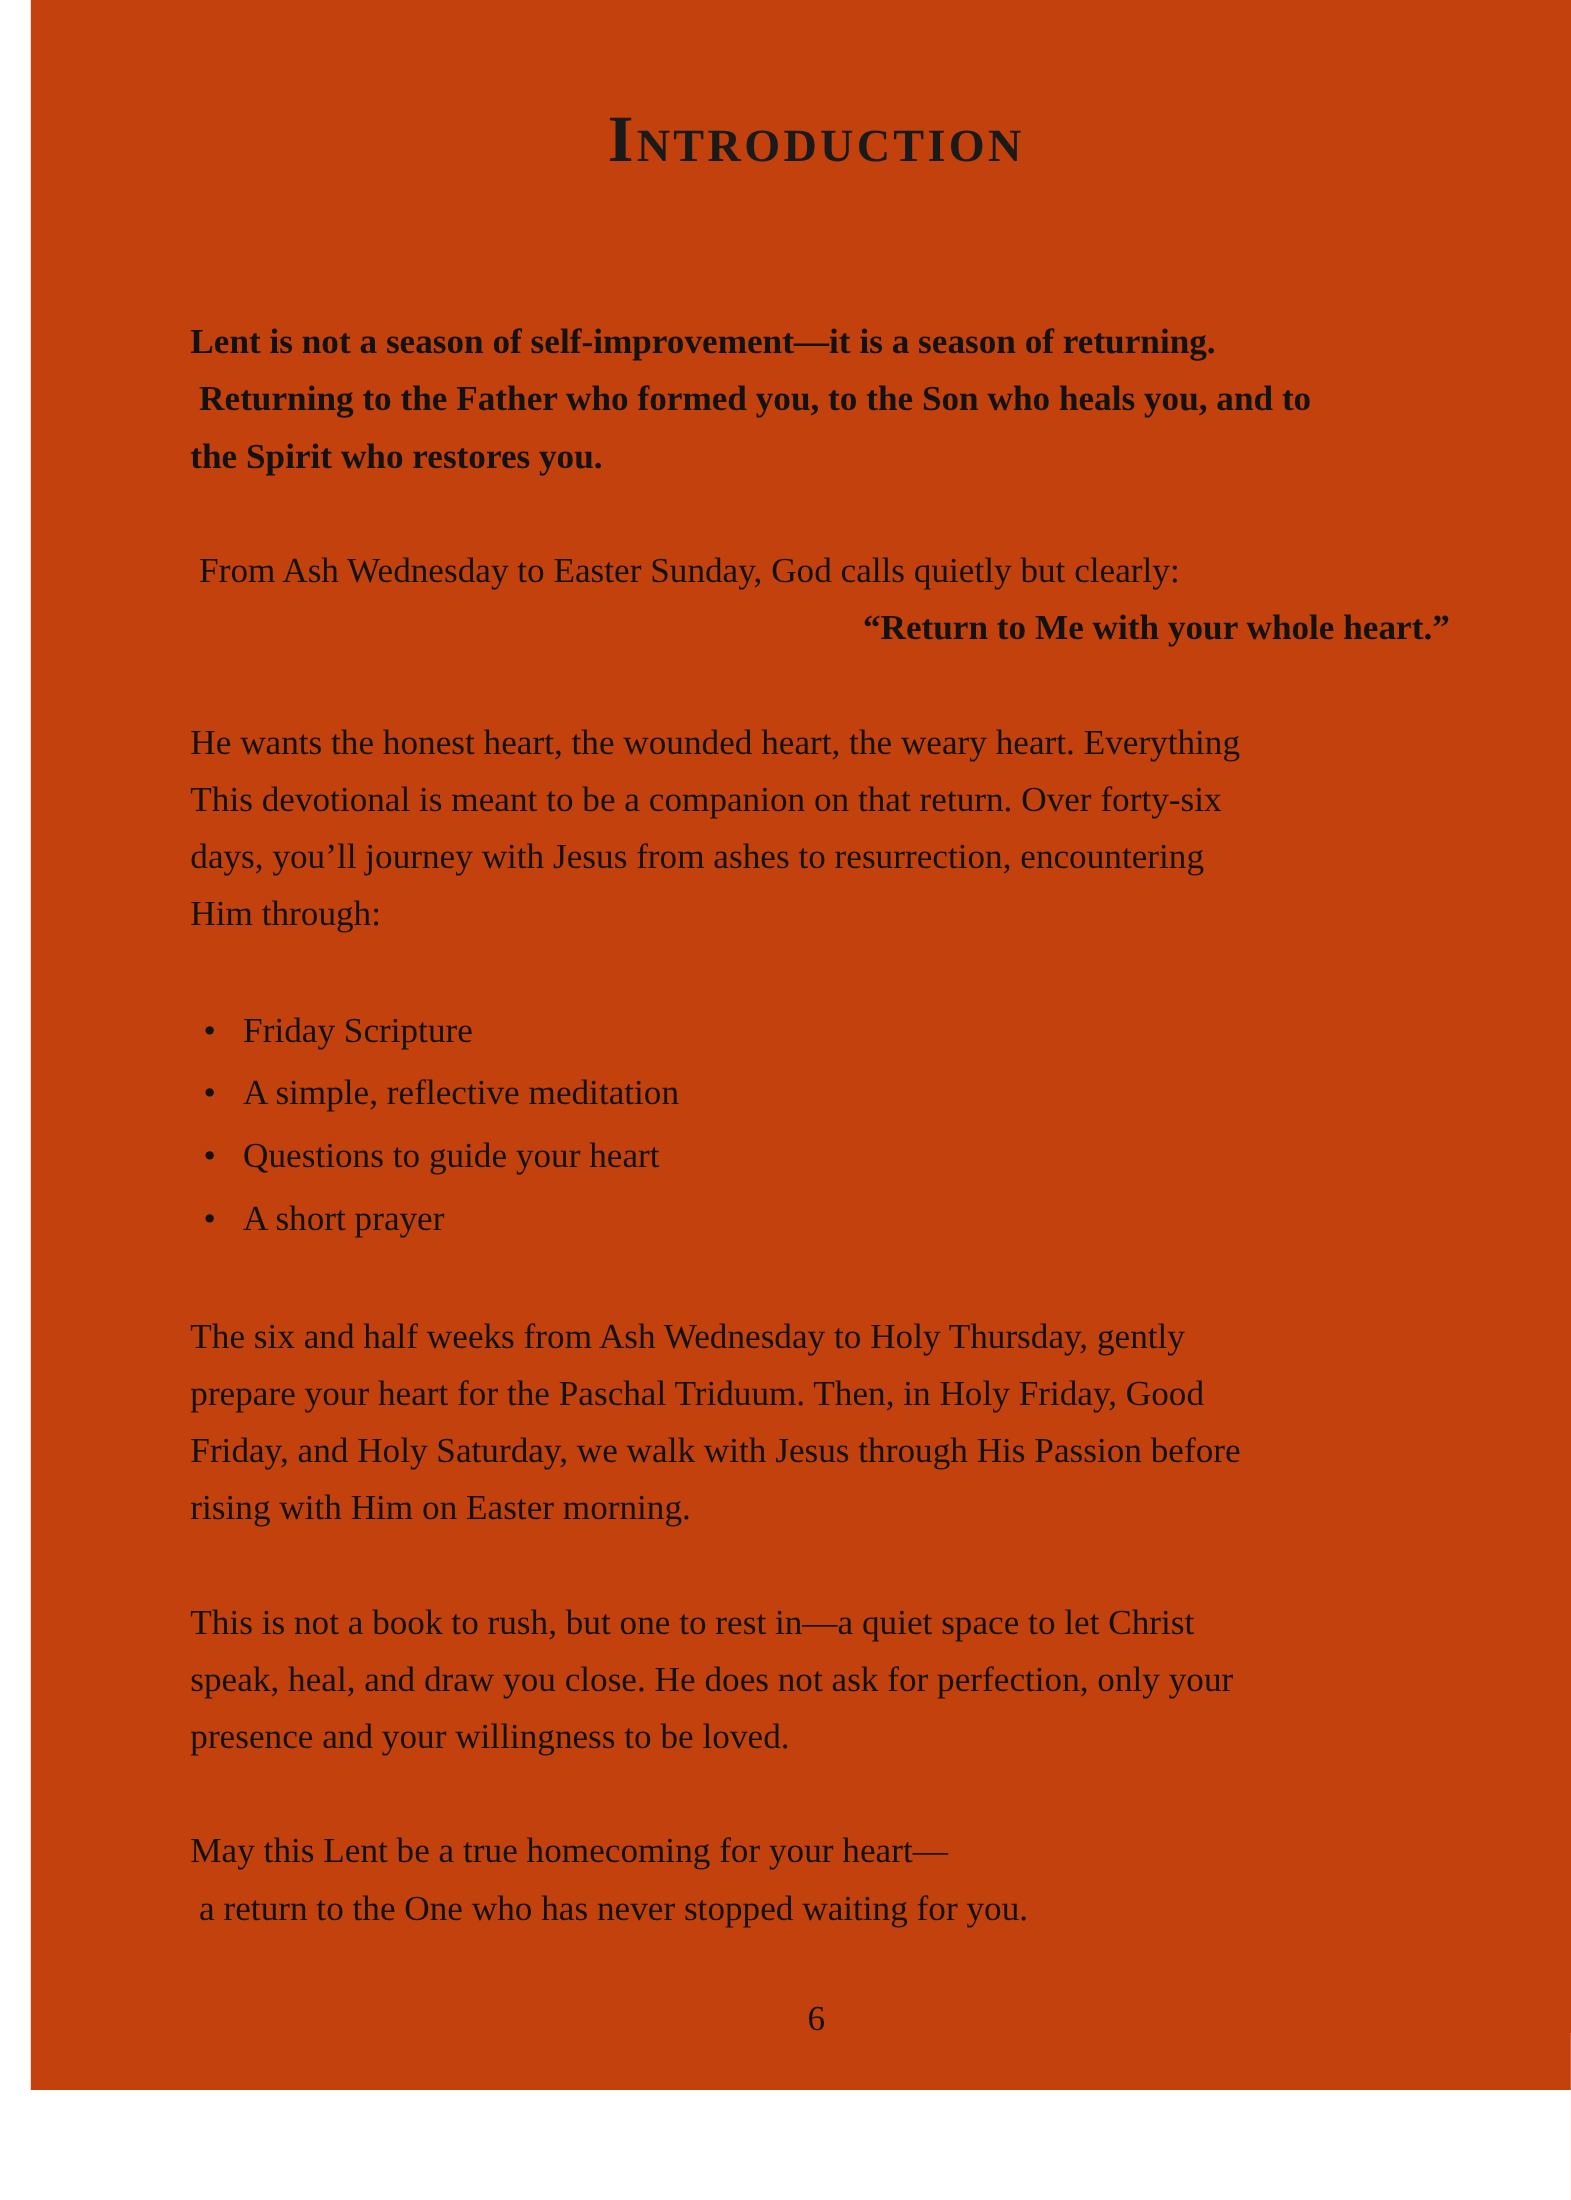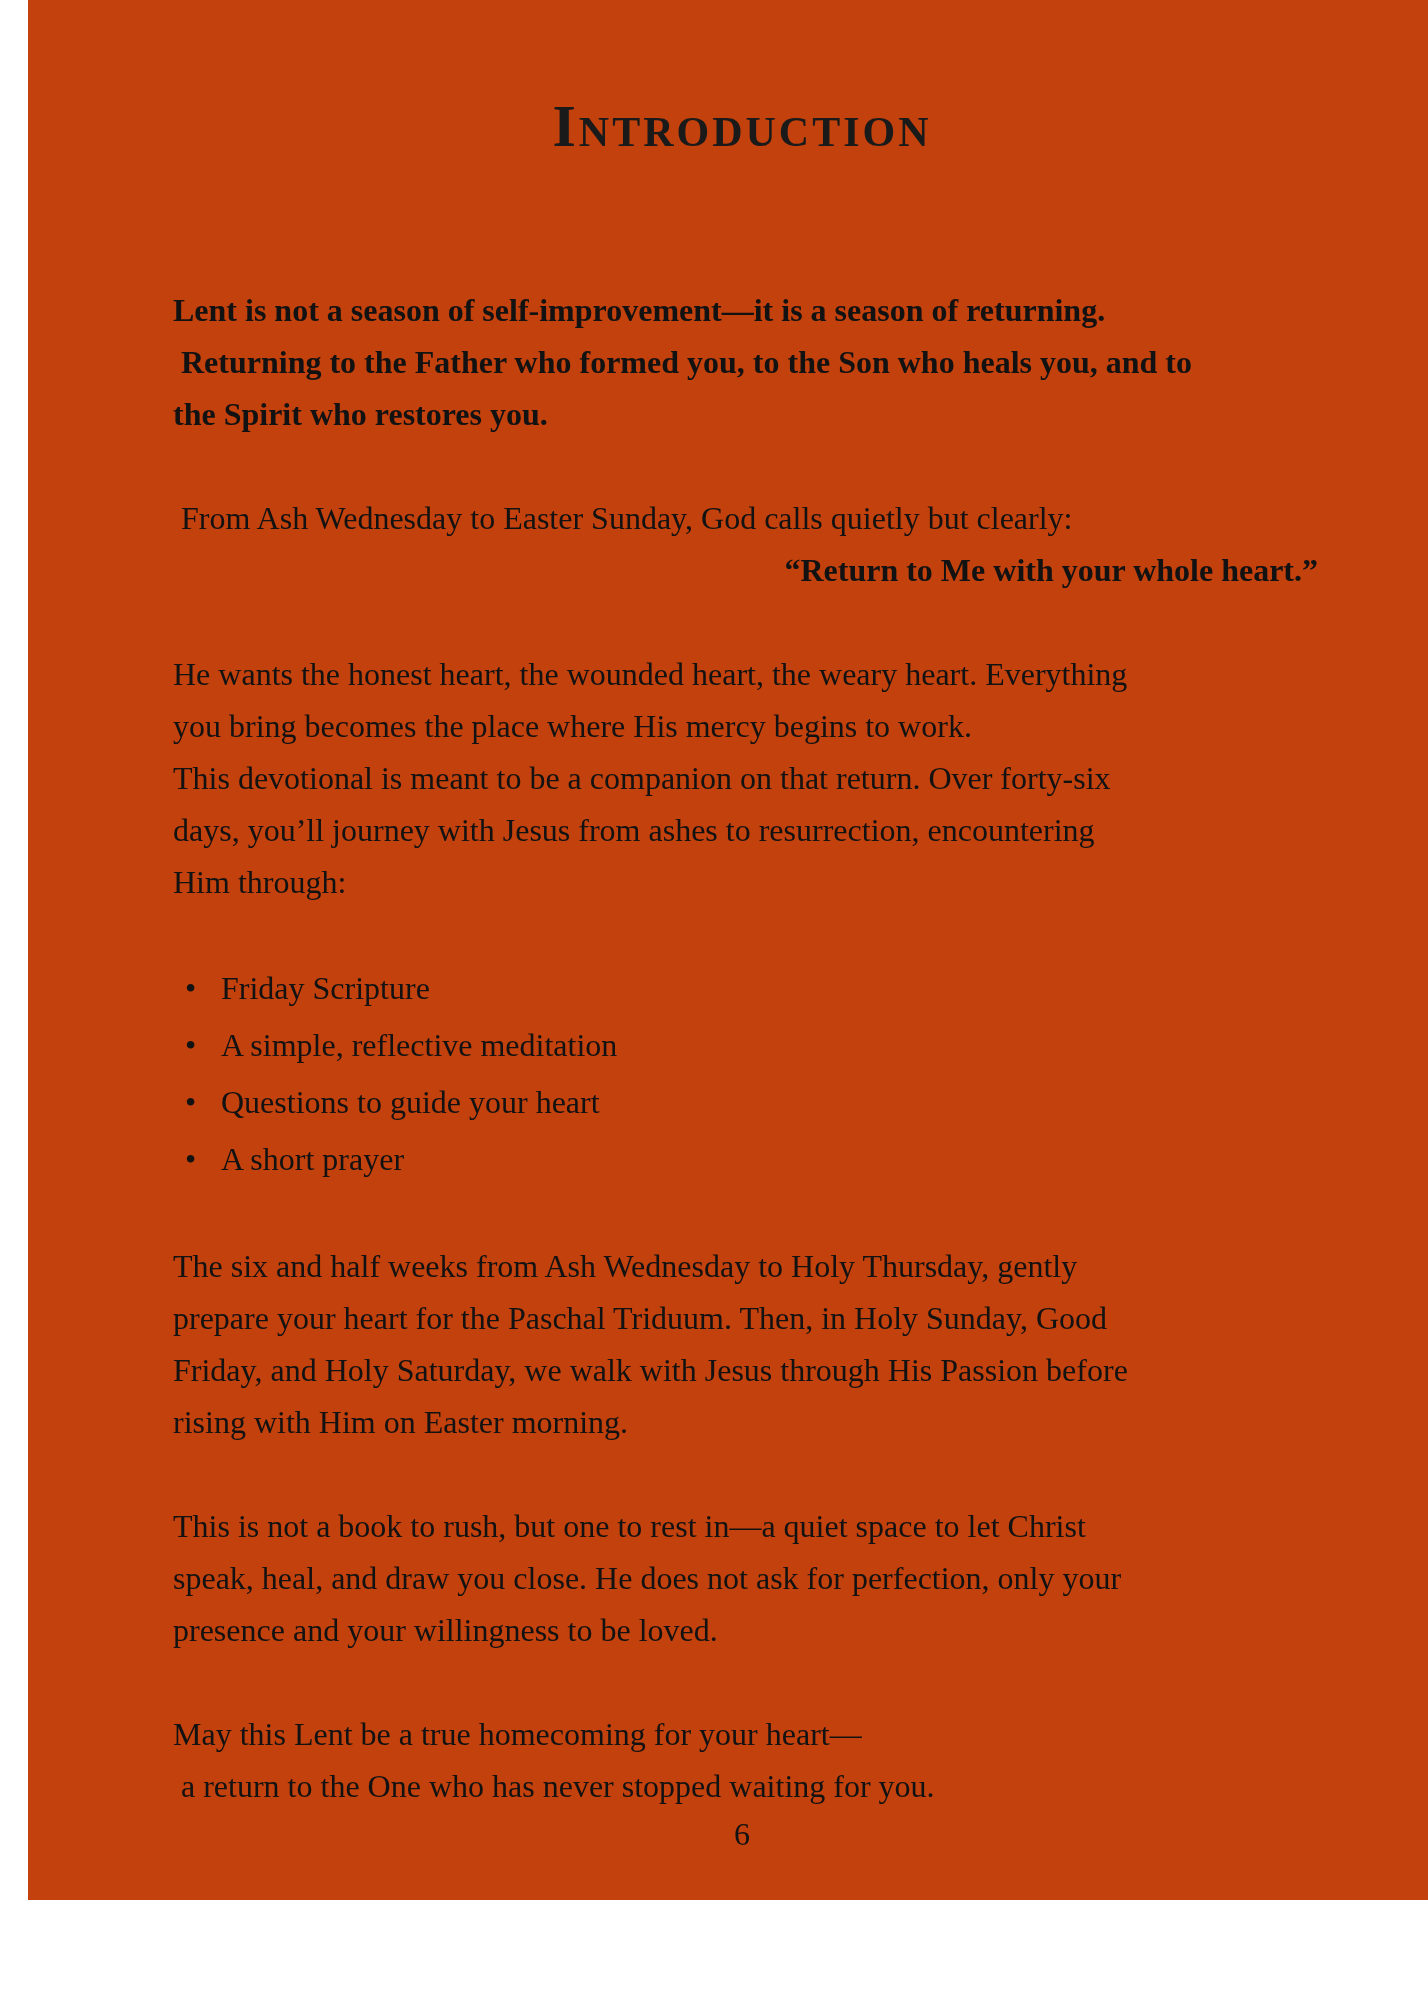--- a/index.html
+++ b/index.html
@@ -93,21 +93,20 @@
       <span class="line">the Spirit who restores you.</span>
     </p>
 
     <p class="para">
       <span class="line"> From Ash Wednesday to Easter Sunday, God calls quietly but clearly:</span>
       <span class="line bold-line">“Return to Me with your whole heart.”</span>
     </p>
 
     <p class="para">
       <span class="line">He wants the honest heart, the wounded heart, the weary heart. Everything</span>
-      <span class="line">you bring becomes the place where His mercy begins to work.</span>
       <span class="line">This devotional is meant to be a companion on that return. Over forty-six</span>
       <span class="line">days, you’ll journey with Jesus from ashes to resurrection, encountering</span>
       <span class="line">Him through:</span>
     </p>
 
     <ul class="bullet-list">
       <li class="bullet-item">
         <span class="bullet">•</span>
         <span>Friday Scripture</span>
       </li>
@@ -120,21 +119,21 @@
         <span>Questions to guide your heart</span>
       </li>
       <li class="bullet-item">
         <span class="bullet">•</span>
         <span>A short prayer</span>
       </li>
     </ul>
 
     <p class="para">
       <span class="line">The six and half weeks from Ash Wednesday to Holy Thursday, gently</span>
-      <span class="line">prepare your heart for the Paschal Triduum. Then, in Holy Sunday, Good</span>
+      <span class="line">prepare your heart for the Paschal Triduum. Then, in Holy Friday, Good</span>
       <span class="line">Friday, and Holy Saturday, we walk with Jesus through His Passion before</span>
       <span class="line">rising with Him on Easter morning.</span>
     </p>
 
     <p class="para">
       <span class="line">This is not a book to rush, but one to rest in—a quiet space to let Christ</span>
       <span class="line">speak, heal, and draw you close. He does not ask for perfection, only your</span>
       <span class="line">presence and your willingness to be loved.</span>
     </p>
 

